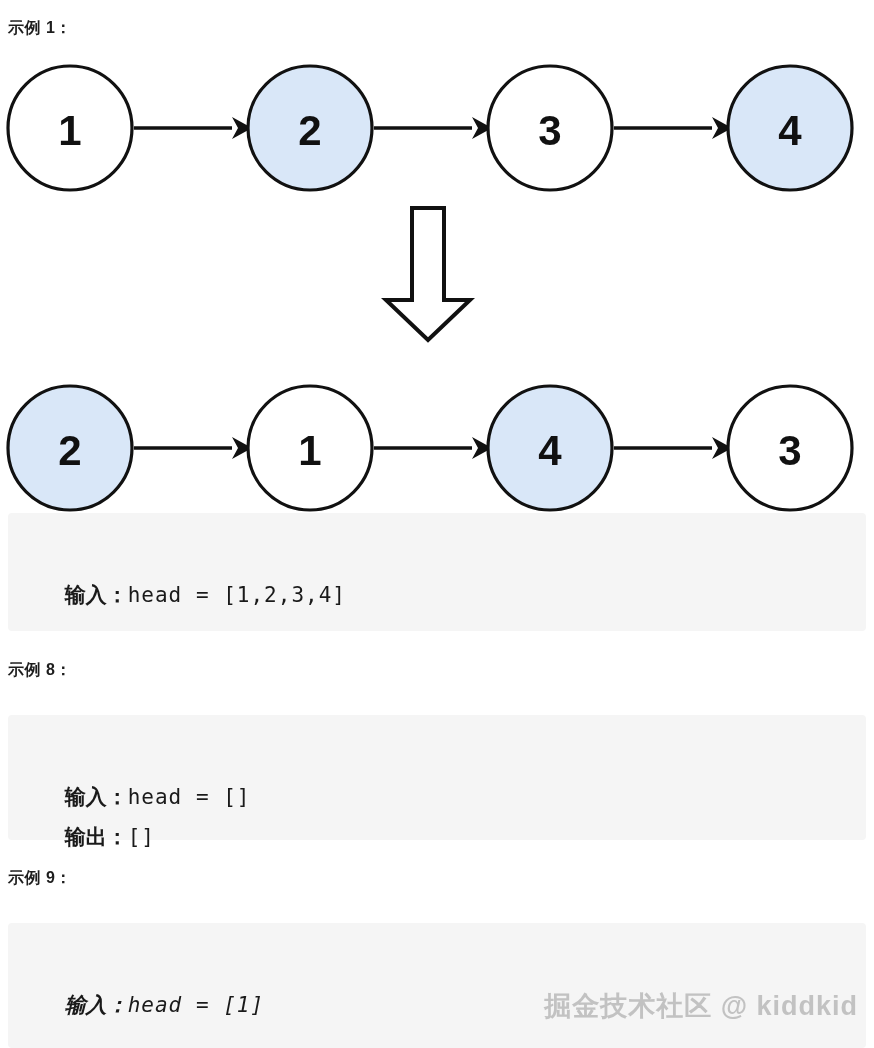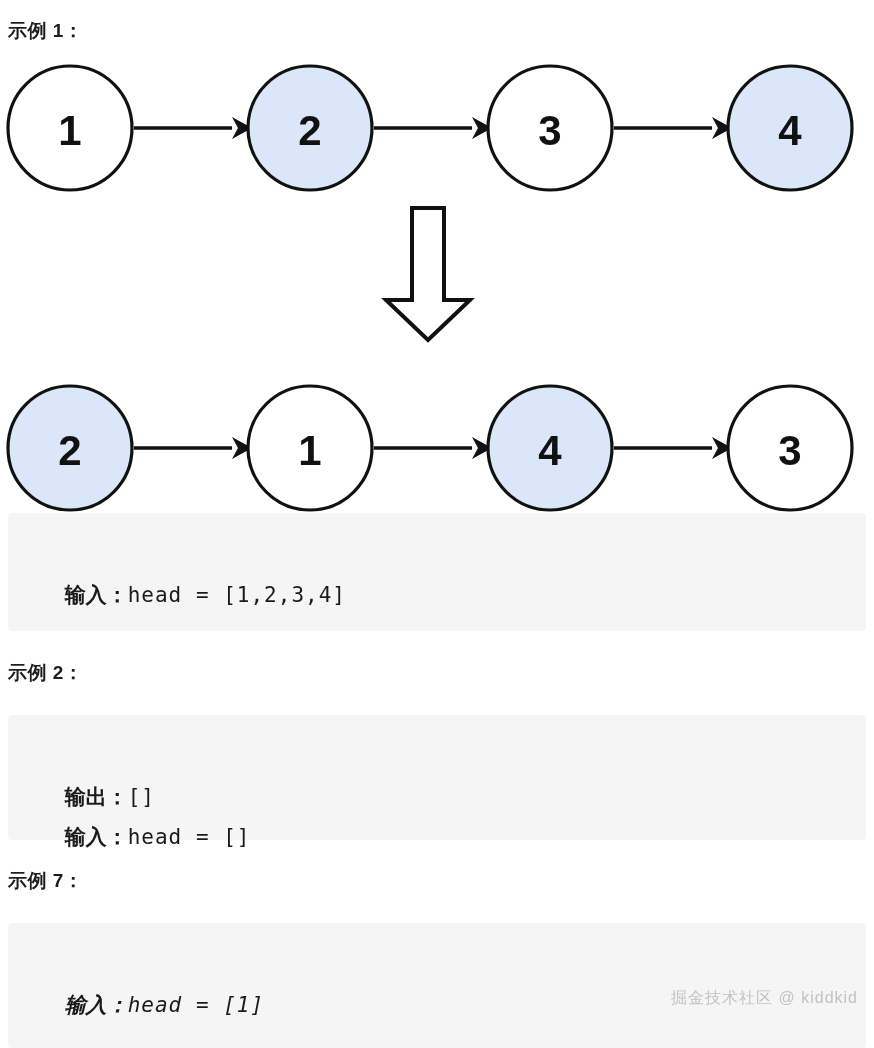--- a/index.html
+++ b/index.html
@@ -21,21 +21,21 @@
     position: relative;
     width: 874px;
     height: 1048px;
     background: #ffffff;
   }
 
   
   .section-heading {
     position: absolute;
     left: 8px;
-    font-size: 19px;
+    font-size: 16px;
     font-weight: 700;
     letter-spacing: 0.5px;
     color: #1d1d1d;
     white-space: nowrap;
   }
   #heading-1 { top: 18px; }
   #heading-2 { top: 660px; }
   #heading-3 { top: 868px; }
 
   
@@ -99,22 +99,22 @@
     font-weight: 400;
     color: #1a1a1a;
     letter-spacing: 1px;
   }
 
   
   #watermark {
     position: absolute;
     right: 16px;
     top: 988px;
-    font-size: 16px;
-    font-weight: 400;
+    font-size: 27px;
+    font-weight: 700;
     color: #c2c2c2;
     letter-spacing: 1px;
     white-space: nowrap;
     user-select: none;
   }
 </style>
 </head>
 <body>
 
 <div class="page">
@@ -190,32 +190,32 @@
       <text class="node-label" x="790" y="70">3</text>
     </g>
   </svg>
 
   <div class="example-block" id="block-1">
     <div class="io-line">
       <span class="io-label">输入：</span><span class="io-value">head = [1,2,3,4]</span>
     </div>
   </div>
 
-  <div class="section-heading" id="heading-2">示例 2：</div>
+  <div class="section-heading" id="heading-2">示例 8：</div>
 
   <div class="example-block" id="block-2">
     <div class="io-line">
+      <span class="io-label">输入：</span><span class="io-value">head = []</span>
+    </div>
+    <div class="io-line">
       <span class="io-label">输出：</span><span class="io-value">[]</span>
     </div>
-    <div class="io-line">
-      <span class="io-label">输入：</span><span class="io-value">head = []</span>
-    </div>
   </div>
 
-  <div class="section-heading" id="heading-3">示例 7：</div>
+  <div class="section-heading" id="heading-3">示例 9：</div>
 
   <div class="example-block" id="block-3">
     <div class="io-line">
       <span class="io-label">输入：</span><span class="io-value">head = [1]</span>
     </div>
   </div>
 
   <div id="watermark">掘金技术社区 @ kiddkid</div>
 
 </div>

